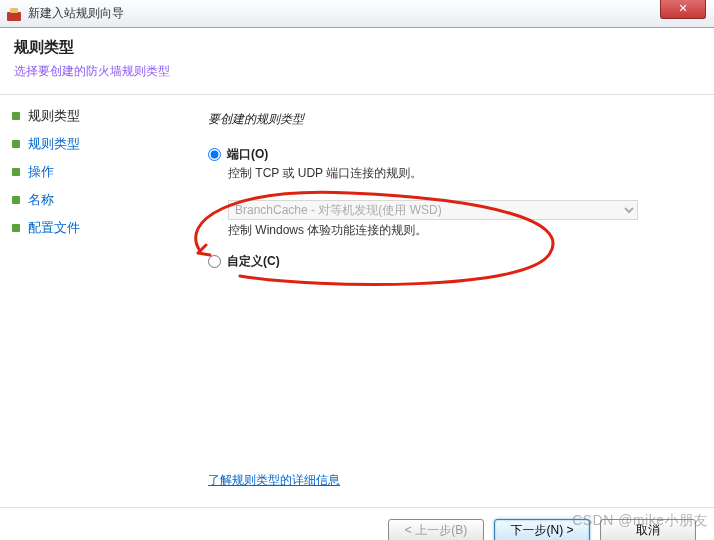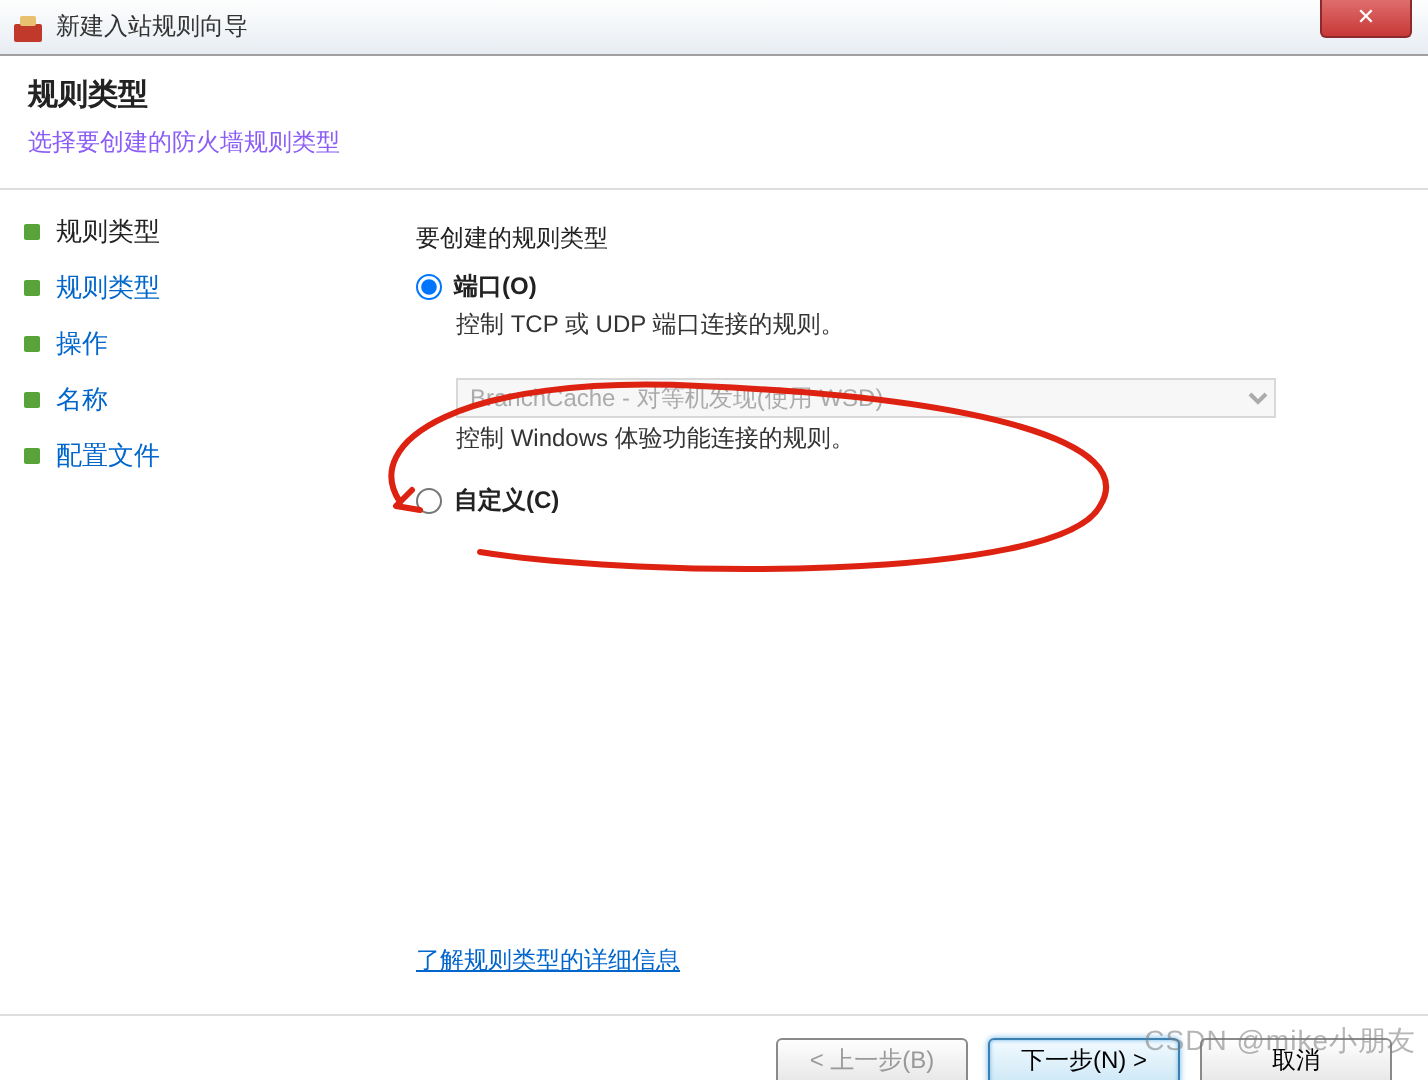--- a/index.html
+++ b/index.html
@@ -14,21 +14,21 @@
 .header .sub { font-size: 12px; color: #8b5cf6; }
 
 .body { display: flex; height: 412px; }
 .sidebar { width: 190px; padding: 12px 10px 0 12px; font-size: 13px; }
 .sidebar .steps-title { font-weight: bold; color: #222; margin-bottom: 10px; font-size: 13px; }
 .step { display: flex; align-items: center; margin-bottom: 10px; color: #0066cc; cursor: default; }
 .step.current { color: #222; }
 .step .bullet { width: 8px; height: 8px; background: #5aa23a; border-radius: 1px; margin-right: 8px; flex-shrink: 0; }
 
 .main { flex: 1; padding: 16px 22px 0 18px; font-size: 12px; color: #222; position: relative; }
-.main .prompt { margin-bottom: 7px; font-size: 12px; }
+.main .prompt { margin-bottom: 18px; font-size: 12px; font-style: italic; }
 .opt { margin-bottom: 14px; }
 .opt-row { display: flex; align-items: center; gap: 6px; }
 .opt input[type=radio] { margin: 0; }
 .opt .lbl { font-weight: bold; }
 .opt .desc { margin-left: 20px; margin-top: 2px; color: #333; }
 select.predef { margin-left: 20px; margin-top: 4px; width: 410px; font-size: 12px; padding: 1px 2px; background: #f4f4f4; color: #888; border: 1px solid #c8c8c8; }
 .learn-link { color: #0066cc; text-decoration: underline; cursor: pointer; position: absolute; bottom: 18px; left: 18px; font-size: 12px; }
 
 .footer { border-top: 1px solid #ddd; height: 46px; display: flex; align-items: center; justify-content: flex-end; padding-right: 18px; gap: 10px; }
 .btn { min-width: 96px; height: 24px; border: 1px solid #8a8a8a; background: linear-gradient(#fefefe,#e6e6e6); font-size: 12px; border-radius: 3px; cursor: pointer; padding: 0 10px; }

